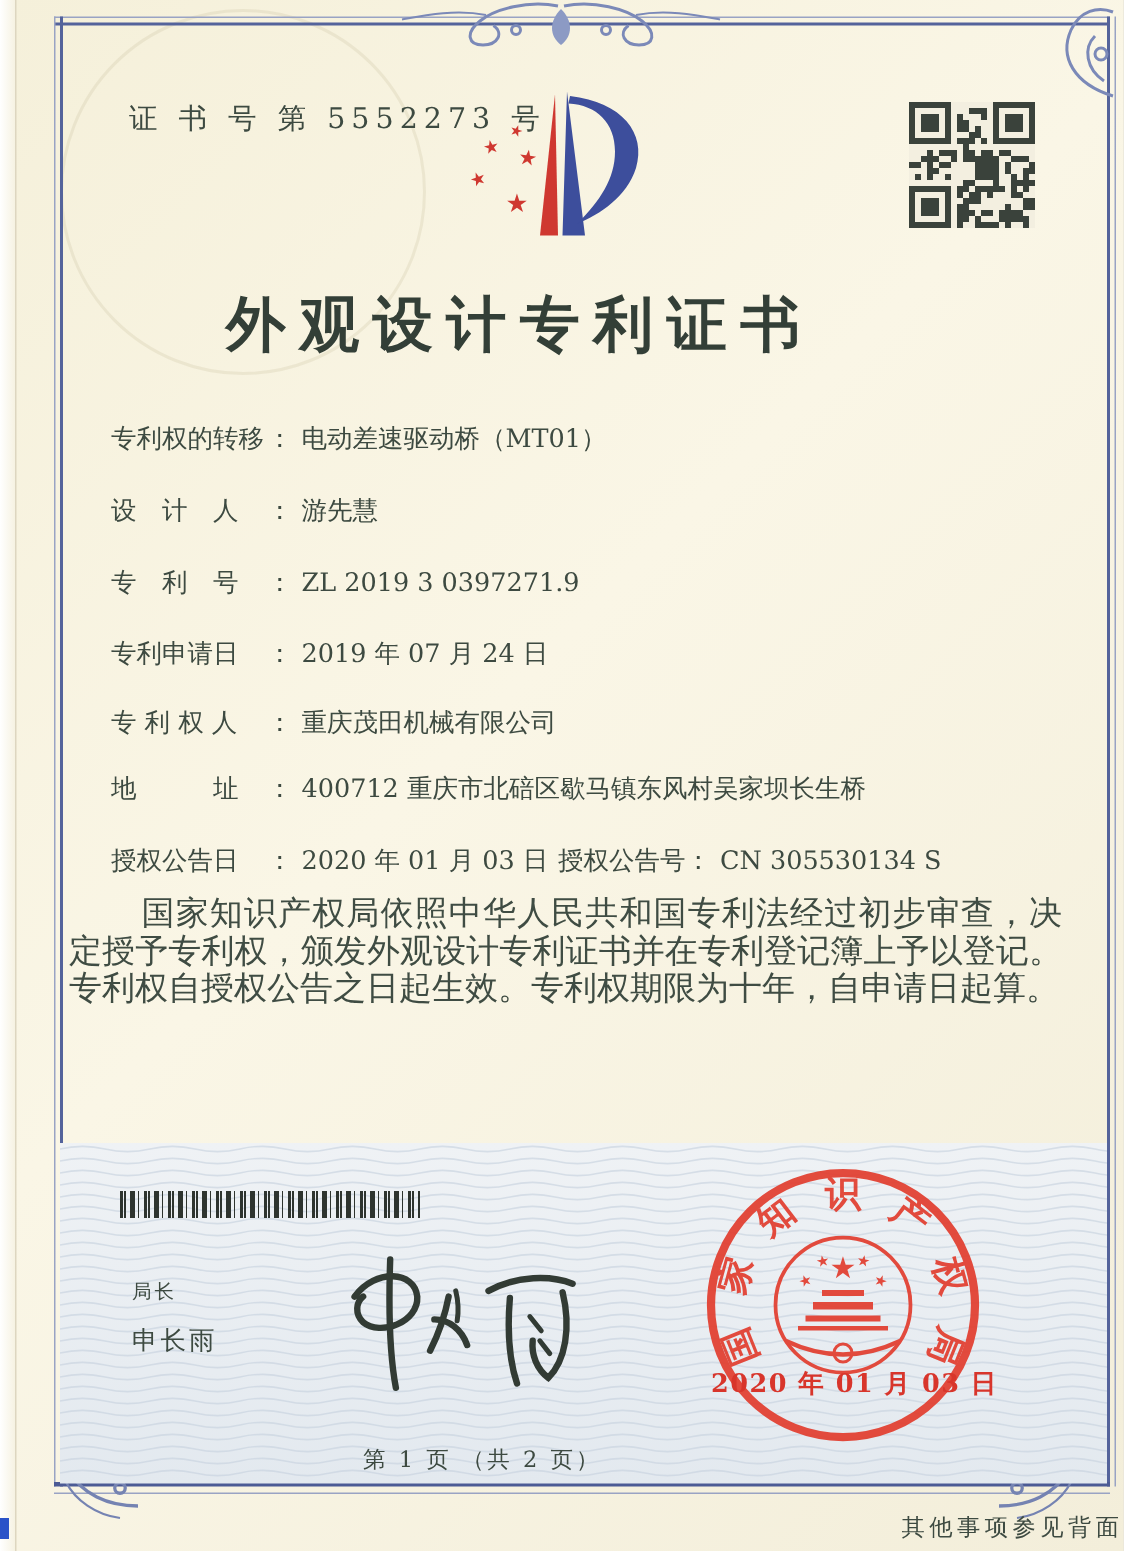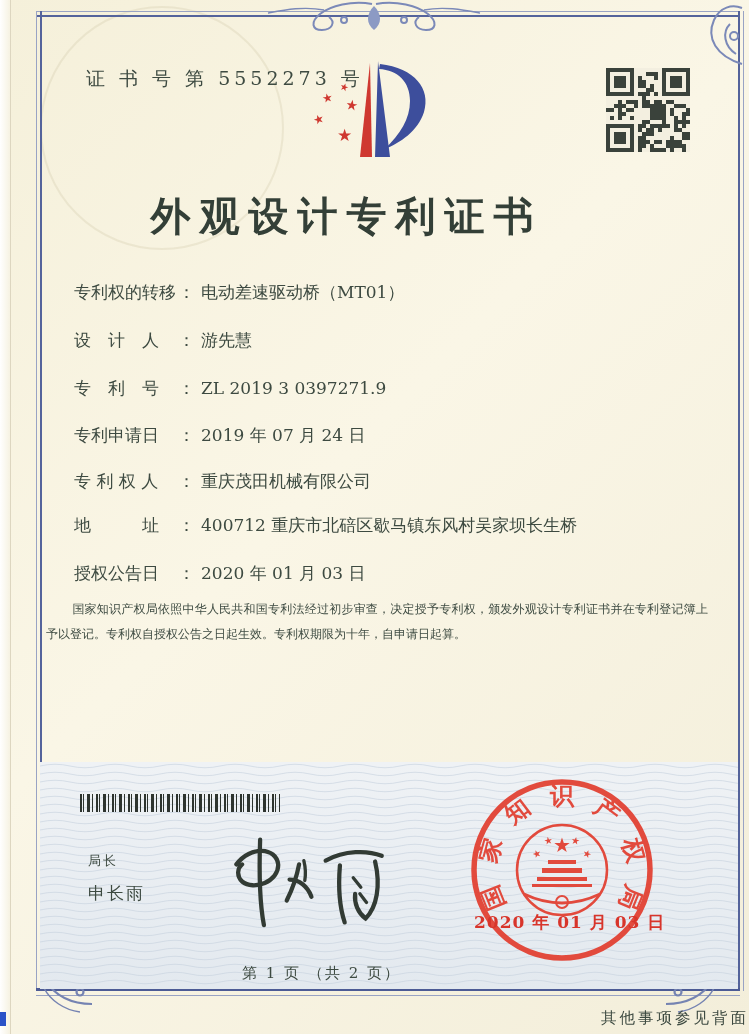--- a/index.html
+++ b/index.html
@@ -20,21 +20,21 @@
   
   #band{left:40px;top:762px;width:698px;height:227px;background:linear-gradient(180deg,#eff2f5,#e3e9ef);}
   #band svg{display:block;}
   #cert-no{left:86px;top:66px;font-size:19px;letter-spacing:4px;color:#3d4a41;}
   #title{left:0;top:189px;width:693px;text-align:center;font-size:40px;font-weight:700;letter-spacing:9px;color:#333f37;}
   .field-row{left:74px;font-size:17px;color:#3d4a41;white-space:nowrap;}
   .field-label{display:inline-block;min-width:104px;}
   .field-value{margin-left:6px;}
   #row-0{top:281px}#row-1{top:329px}#row-2{top:377px}#row-3{top:424px}#row-4{top:470px}#row-5{top:514px}#row-6{top:562px}
   #grant-no{left:372px;top:562px;font-size:17px;color:#3d4a41;white-space:nowrap;}
-  #body-text{left:46px;top:597px;width:662px;font-size:12px;line-height:25px;color:#3f4c43;text-align:justify;}
+  #body-text{left:46px;top:597px;width:662px;font-size:22px;line-height:25px;color:#3f4c43;text-align:justify;}
   #body-text p{margin:0;text-indent:2.2em;}
   #barcode{left:80px;top:794px;width:200px;height:18px;
     background:repeating-linear-gradient(90deg,#2e342f 0px,#2e342f 2px,transparent 2px,transparent 3px,#2e342f 3px,#2e342f 4px,transparent 4px,transparent 7px,#2e342f 7px,#2e342f 10px,transparent 10px,transparent 12px,#2e342f 12px,#2e342f 13px,transparent 13px,transparent 16px);}
   #director-title{left:88px;top:852px;font-size:13px;color:#3d4a41;letter-spacing:2px;}
   #director-name{left:88px;top:882px;font-size:17px;color:#3d4a41;letter-spacing:2px;}
   #seal-date{left:474px;top:911px;font-size:17px;font-weight:600;color:#d8352b;letter-spacing:1px;white-space:nowrap;}
   #page-indicator{left:0;top:964px;width:643px;text-align:center;font-size:15px;color:#3d4a41;letter-spacing:2px;}
   #back-note{left:0;top:1008px;width:749px;text-align:right;font-size:15.5px;color:#3d4a41;letter-spacing:3px;}
   svg text.star{font-family:"DejaVu Sans",sans-serif;}
 </style>
@@ -279,20 +279,21 @@
 
   <div class="abs" id="title">外观设计专利证书</div>
 
   <div class="abs field-row" id="row-0"><span class="field-label">专利权的转移</span><span>：</span><span class="field-value">电动差速驱动桥（MT01）</span></div>
   <div class="abs field-row" id="row-1"><span class="field-label">设　计　人</span><span>：</span><span class="field-value">游先慧</span></div>
   <div class="abs field-row" id="row-2"><span class="field-label">专　利　号</span><span>：</span><span class="field-value">ZL 2019 3 0397271.9</span></div>
   <div class="abs field-row" id="row-3"><span class="field-label">专利申请日</span><span>：</span><span class="field-value">2019 年 07 月 24 日</span></div>
   <div class="abs field-row" id="row-4"><span class="field-label">专 利 权 人</span><span>：</span><span class="field-value">重庆茂田机械有限公司</span></div>
   <div class="abs field-row" id="row-5"><span class="field-label">地　　　址</span><span>：</span><span class="field-value">400712 重庆市北碚区歇马镇东风村吴家坝长生桥</span></div>
   <div class="abs field-row" id="row-6"><span class="field-label">授权公告日</span><span>：</span><span class="field-value">2020 年 01 月 03 日</span></div>
+  <div class="abs" id="grant-no"><span>授权公告号</span><span>：</span><span class="field-value">CN 305530134 S</span></div>
 
   <div class="abs" id="body-text">
     <p>国家知识产权局依照中华人民共和国专利法经过初步审查，决定授予专利权，颁发外观设计专利证书并在专利登记簿上予以登记。专利权自授权公告之日起生效。专利权期限为十年，自申请日起算。</p>
   </div>
 
   <div class="abs" id="barcode"></div>
   <div class="abs" id="director-title">局长</div>
   <div class="abs" id="director-name">申长雨</div>
 
   <svg class="abs" style="left:203px;top:834px;" width="195" height="95" viewBox="0 0 195 100">

